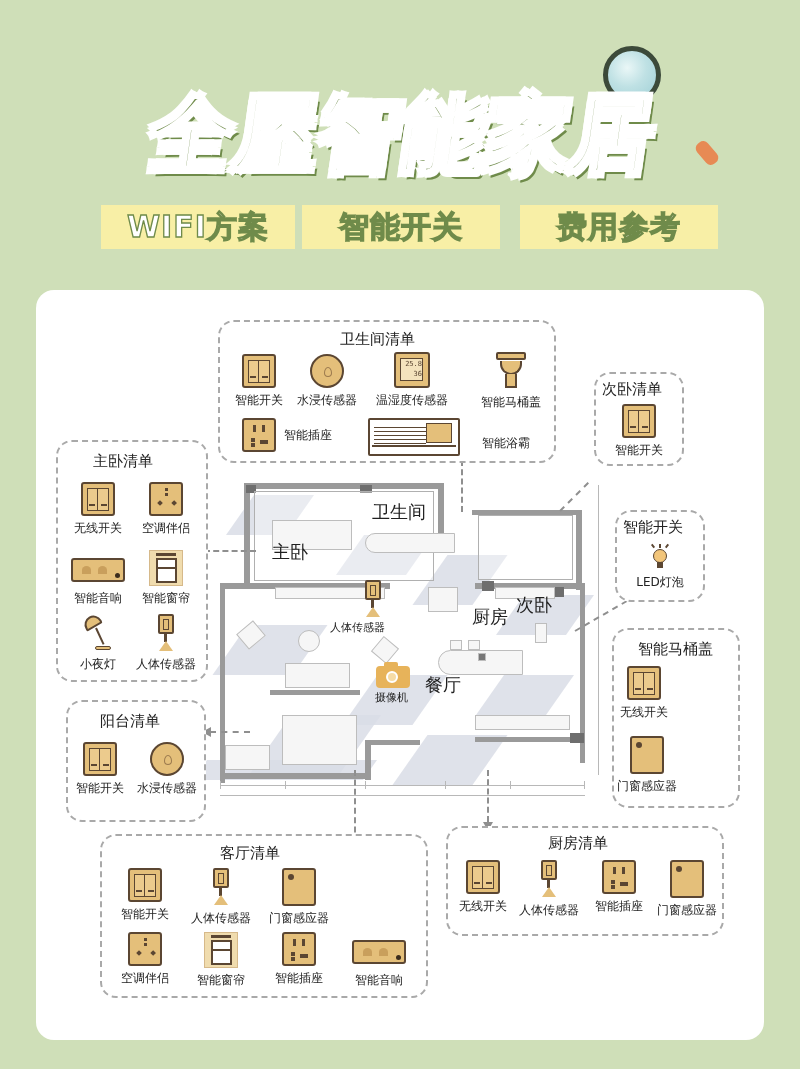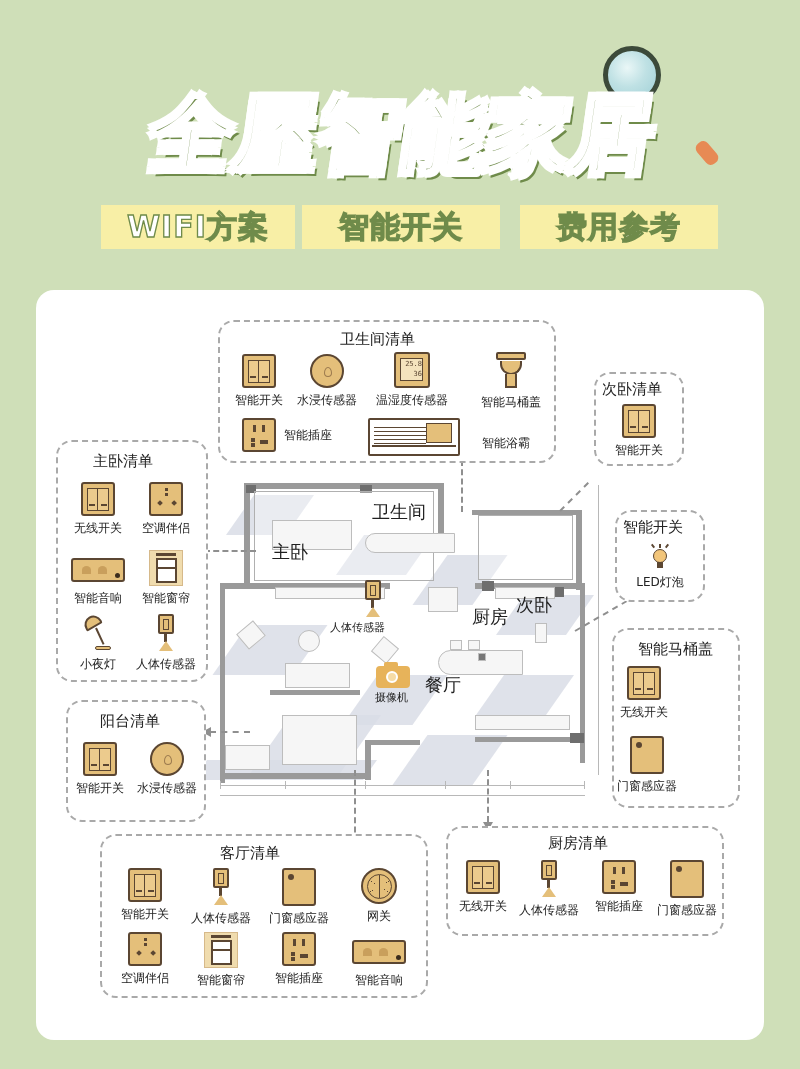--- a/index.html
+++ b/index.html
@@ -432,24 +432,20 @@
         <div class="head"></div>
         <div class="stand"></div>
         <div class="foot"></div>
       </div>
     <div class="item-label">人体传感器</div>
   </div>
   <div class="item" style="left:158px;top:32px;width:78px;">
     <div class="ic ic-door-sensor"></div>
     <div class="item-label">门窗感应器</div>
   </div>
-  <div class="item" style="left:238px;top:32px;width:78px;">
-    <div class="ic ic-gateway"></div>
-    <div class="item-label">网关</div>
-  </div>
   <div class="item" style="left:4px;top:96px;width:78px;">
     <div class="ic ic-ac"></div>
     <div class="item-label">空调伴侣</div>
   </div>
   <div class="item" style="left:80px;top:96px;width:78px;">
     <div class="ic ic-curtain">
         <div class="rod"></div>
         <div class="win"></div>
       </div>
     <div class="item-label">智能窗帘</div>

